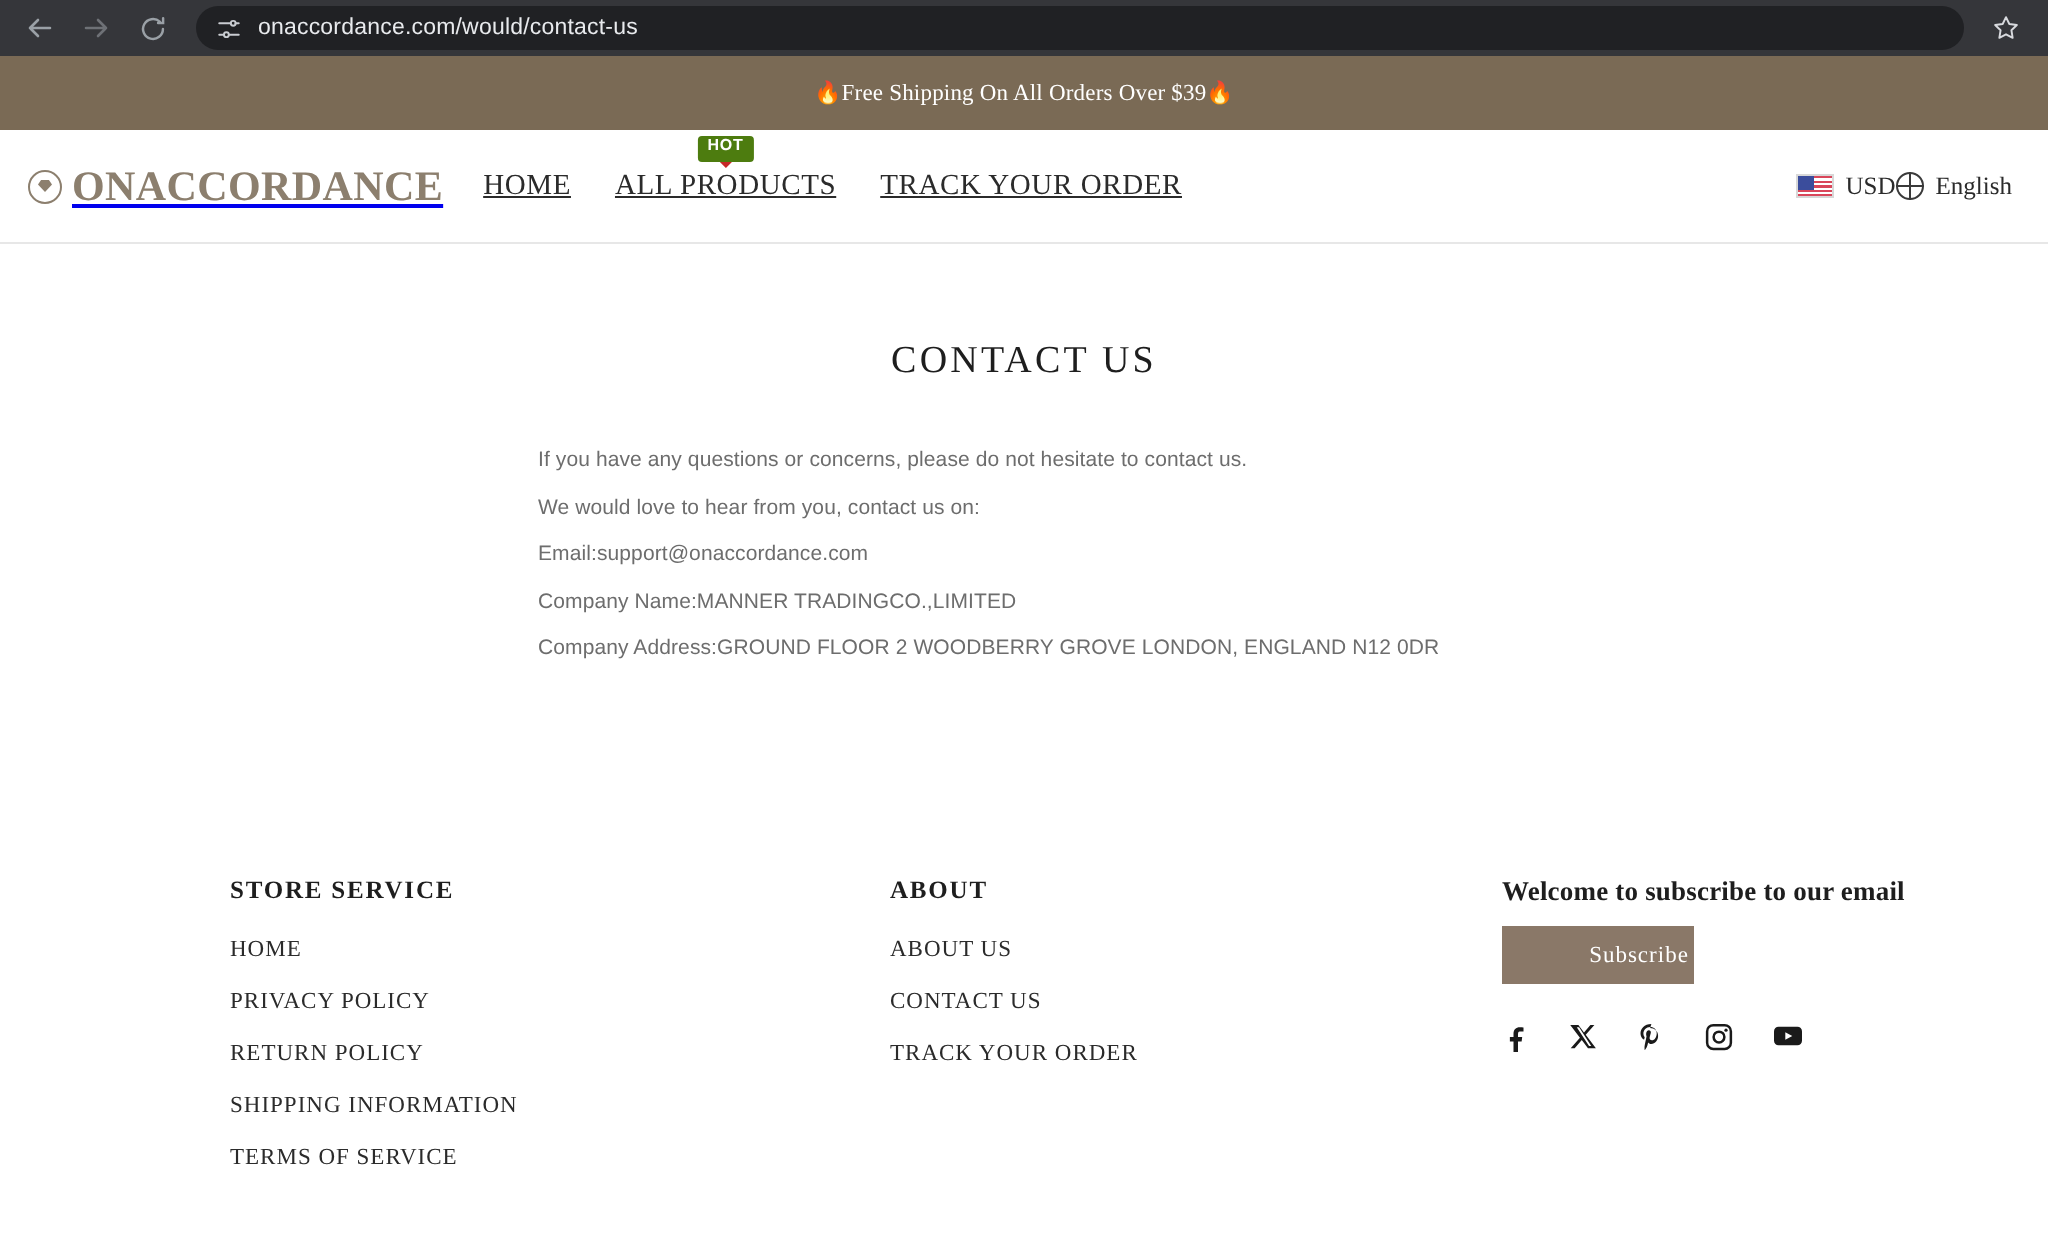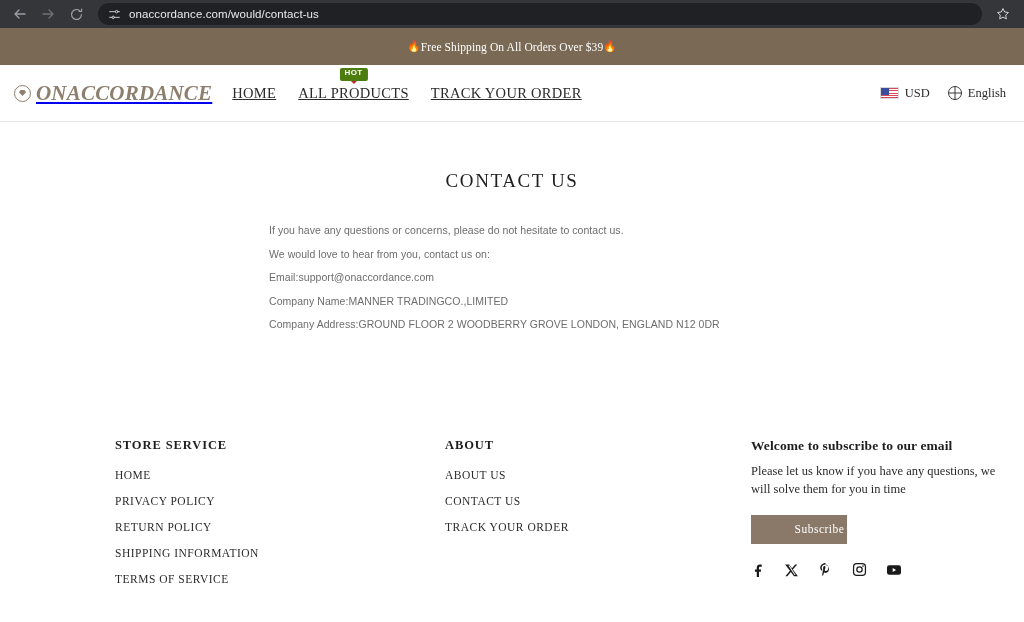--- a/index.html
+++ b/index.html
@@ -105,21 +105,20 @@
     display: flex; align-items: center; justify-content: center;
     flex: 0 0 auto;
   }
   .brand-mark .gem {
     width: 7px; height: 6px;
     background: #8c7f6e;
     clip-path: polygon(50% 100%, 0% 38%, 22% 0%, 78% 0%, 100% 38%);
   }
   .brand-name {
     font-family: "Liberation Serif", serif;
-    font-style: italic;
     font-weight: bold;
     font-size: 21px;
     letter-spacing: 0.2px;
     color: #8c7f6e;
   }
   .main-nav {
     display: flex;
     align-items: center;
     gap: 22px;
     margin-left: 20px;
@@ -154,21 +153,20 @@
     bottom: -3px;
     transform: translateX(-50%);
     border-left: 3px solid transparent;
     border-right: 3px solid transparent;
     border-top: 3px solid #c62828;
   }
   .header-right {
     margin-left: auto;
     display: flex;
     align-items: center;
-    gap: 18px;
     padding-left: 44px;
   }
   .selector {
     display: flex;
     align-items: center;
     gap: 6px;
     font-family: "Liberation Serif", serif;
     font-size: 12.5px;
     color: #2b2b2b;
   }
@@ -431,21 +429,20 @@
 
     <div class="footer-col col-about">
       <div class="footer-heading">ABOUT</div>
       <a class="footer-link" href="#">ABOUT US</a>
       <a class="footer-link" href="#">CONTACT US</a>
       <a class="footer-link" href="#">TRACK YOUR ORDER</a>
     </div>
 
     <div class="footer-col col-news">
       <div class="news-title">Welcome to subscribe to our email</div>
-      <div class="news-text">Please let us know if you have any questions, we will solve them for you in time</div>
 
       <div class="subscribe-row">
         <button class="subscribe-btn">Subscribe</button>
       </div>
 
       <div class="social-row">
         <a href="#">
           <svg width="15" height="15" viewBox="0 0 24 24" fill="currentColor">
             <path d="M15.1 7.6h2.1V4.3c-.4-.05-1.6-.2-3-.2-3 0-5 1.8-5 5.2v2.6H6.3v3.7h2.9V24h3.6v-8.4h2.9l.45-3.7h-3.35V9.7c0-1.1.3-2.1 1.3-2.1z"></path>
           </svg>

